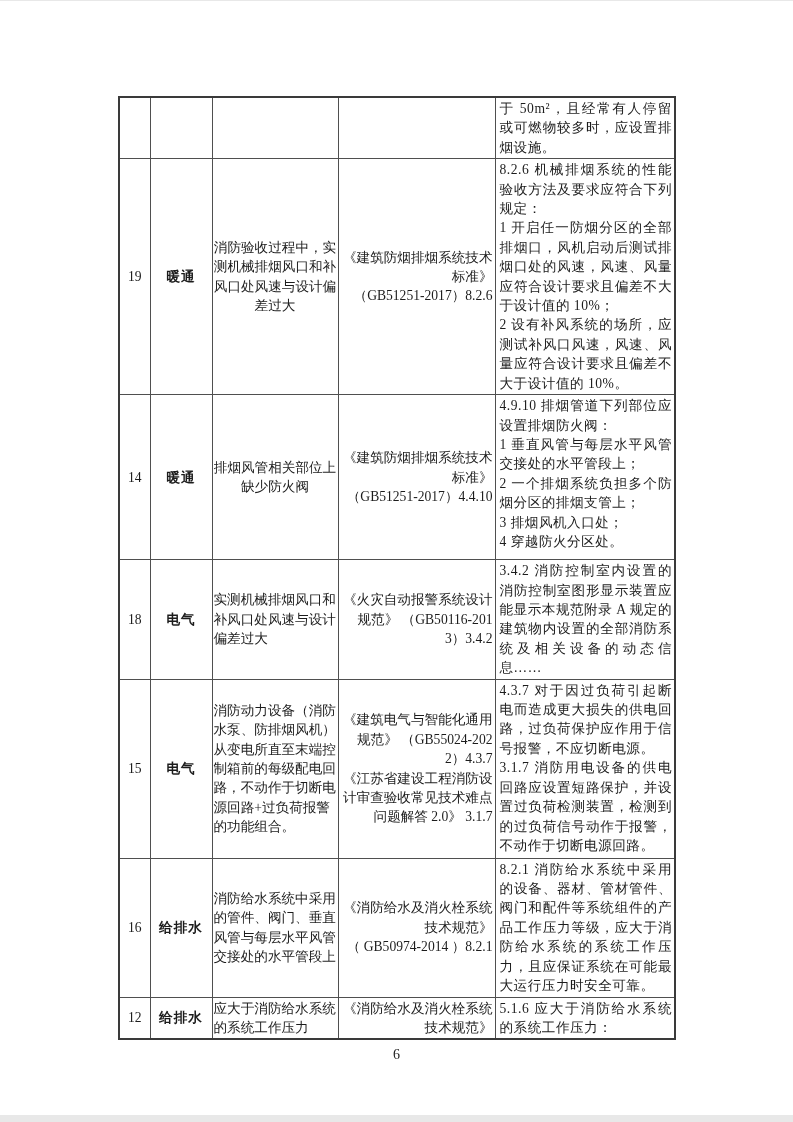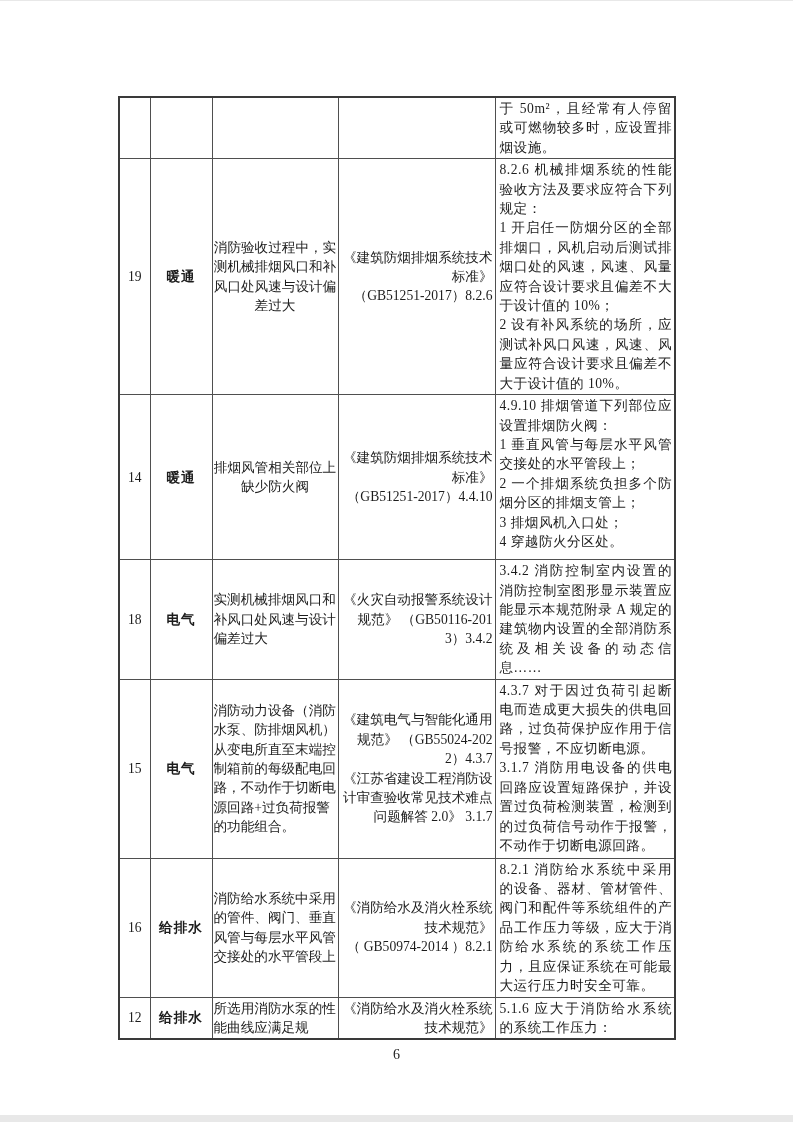--- a/index.html
+++ b/index.html
@@ -129,21 +129,21 @@
         <td class="cell-disc">给排水</td>
         <td class="cell-desc">消防给水系统中采用的管件、阀门、垂直风管与每层水平风管交接处的水平管段上</td>
         <td class="cell-std">《消防给水及消火栓系统技术规范》
 （ GB50974-2014 ）8.2.1</td>
         <td class="cell-content">8.2.1 消防给水系统中采用的设备、器材、管材管件、阀门和配件等系统组件的产品工作压力等级，应大于消防给水系统的系统工作压力，且应保证系统在可能最大运行压力时安全可靠。</td>
       </tr>
 
       <tr>
         <td class="cell-no">12</td>
         <td class="cell-disc">给排水</td>
-        <td class="cell-desc">所选用消防水泵的性能曲线应满足规</td>
+        <td class="cell-desc">应大于消防给水系统的系统工作压力</td>
         <td class="cell-std">《消防给水及消火栓系统技术规范》</td>
         <td class="cell-content">5.1.6 应大于消防给水系统的系统工作压力：</td>
       </tr>
     </tbody>
   </table>
 
   <div class="page-footer">6</div>
 </div>
 
 </body></html>

